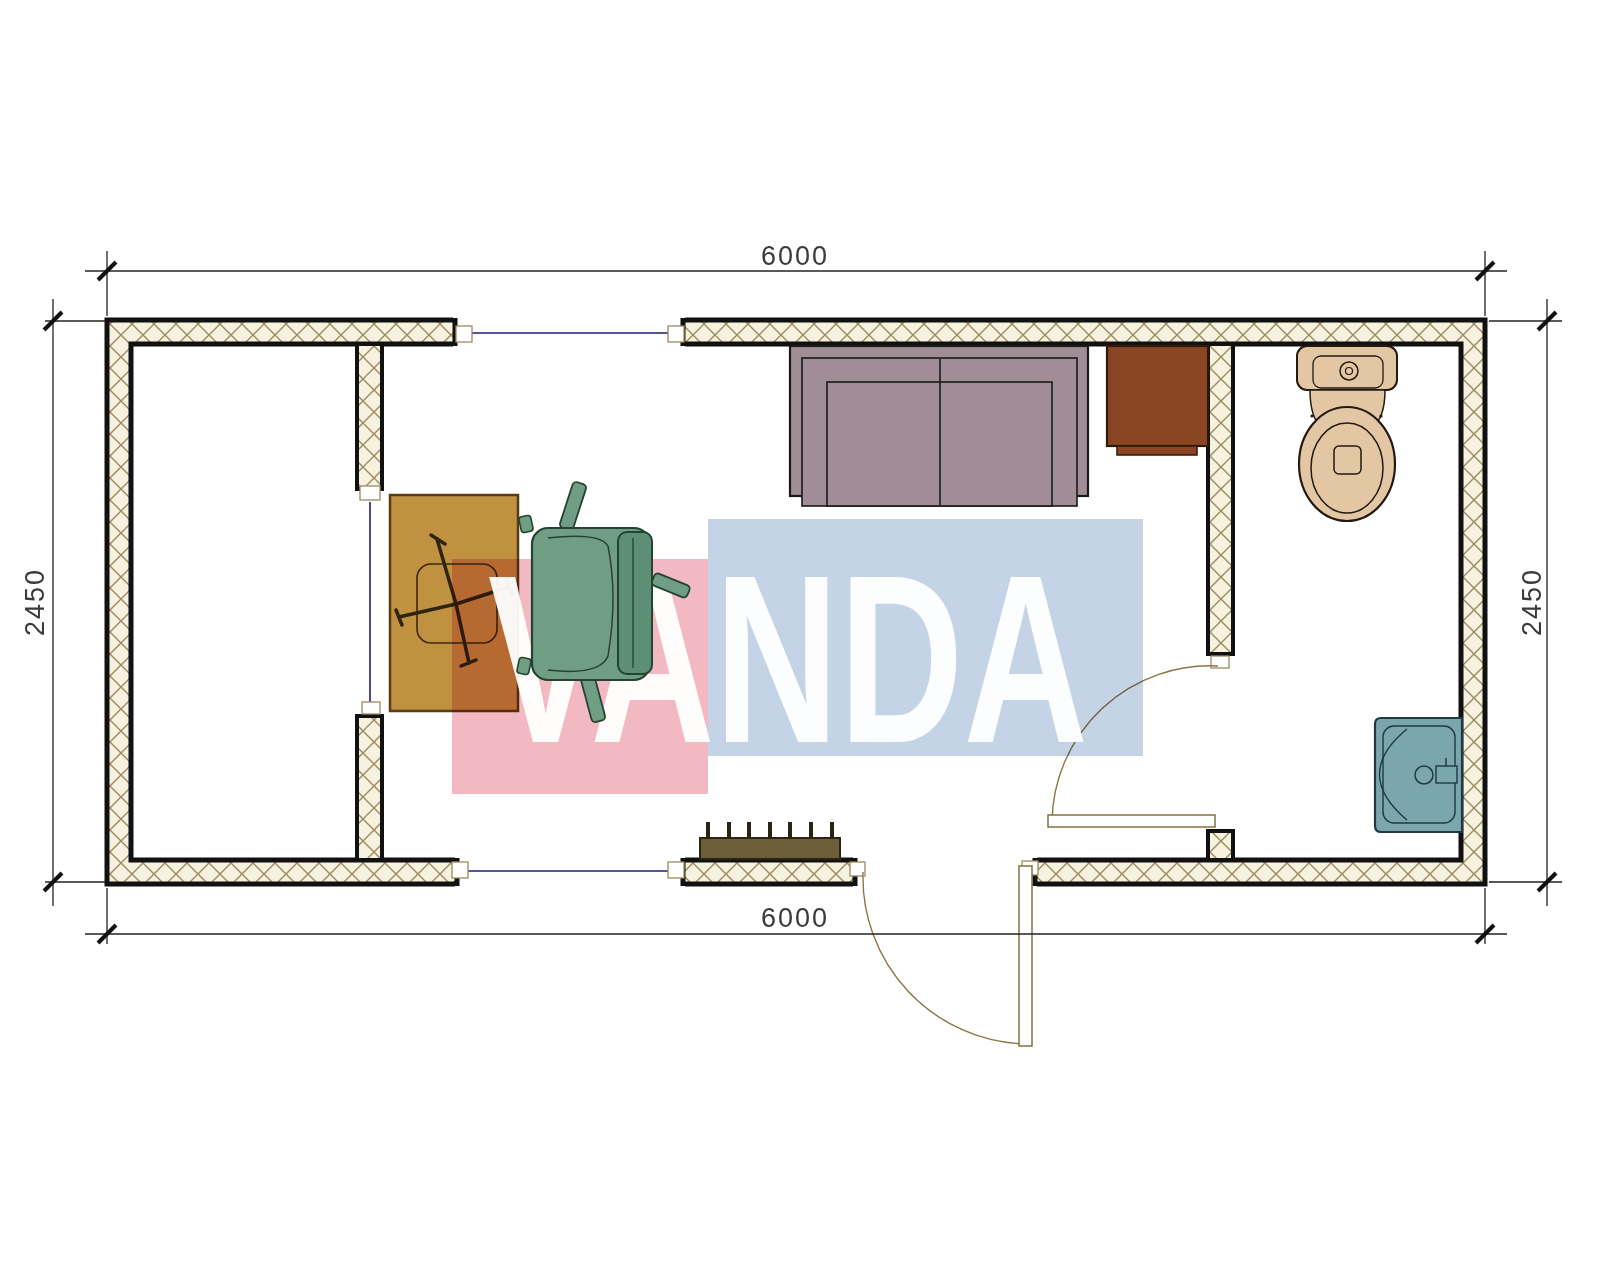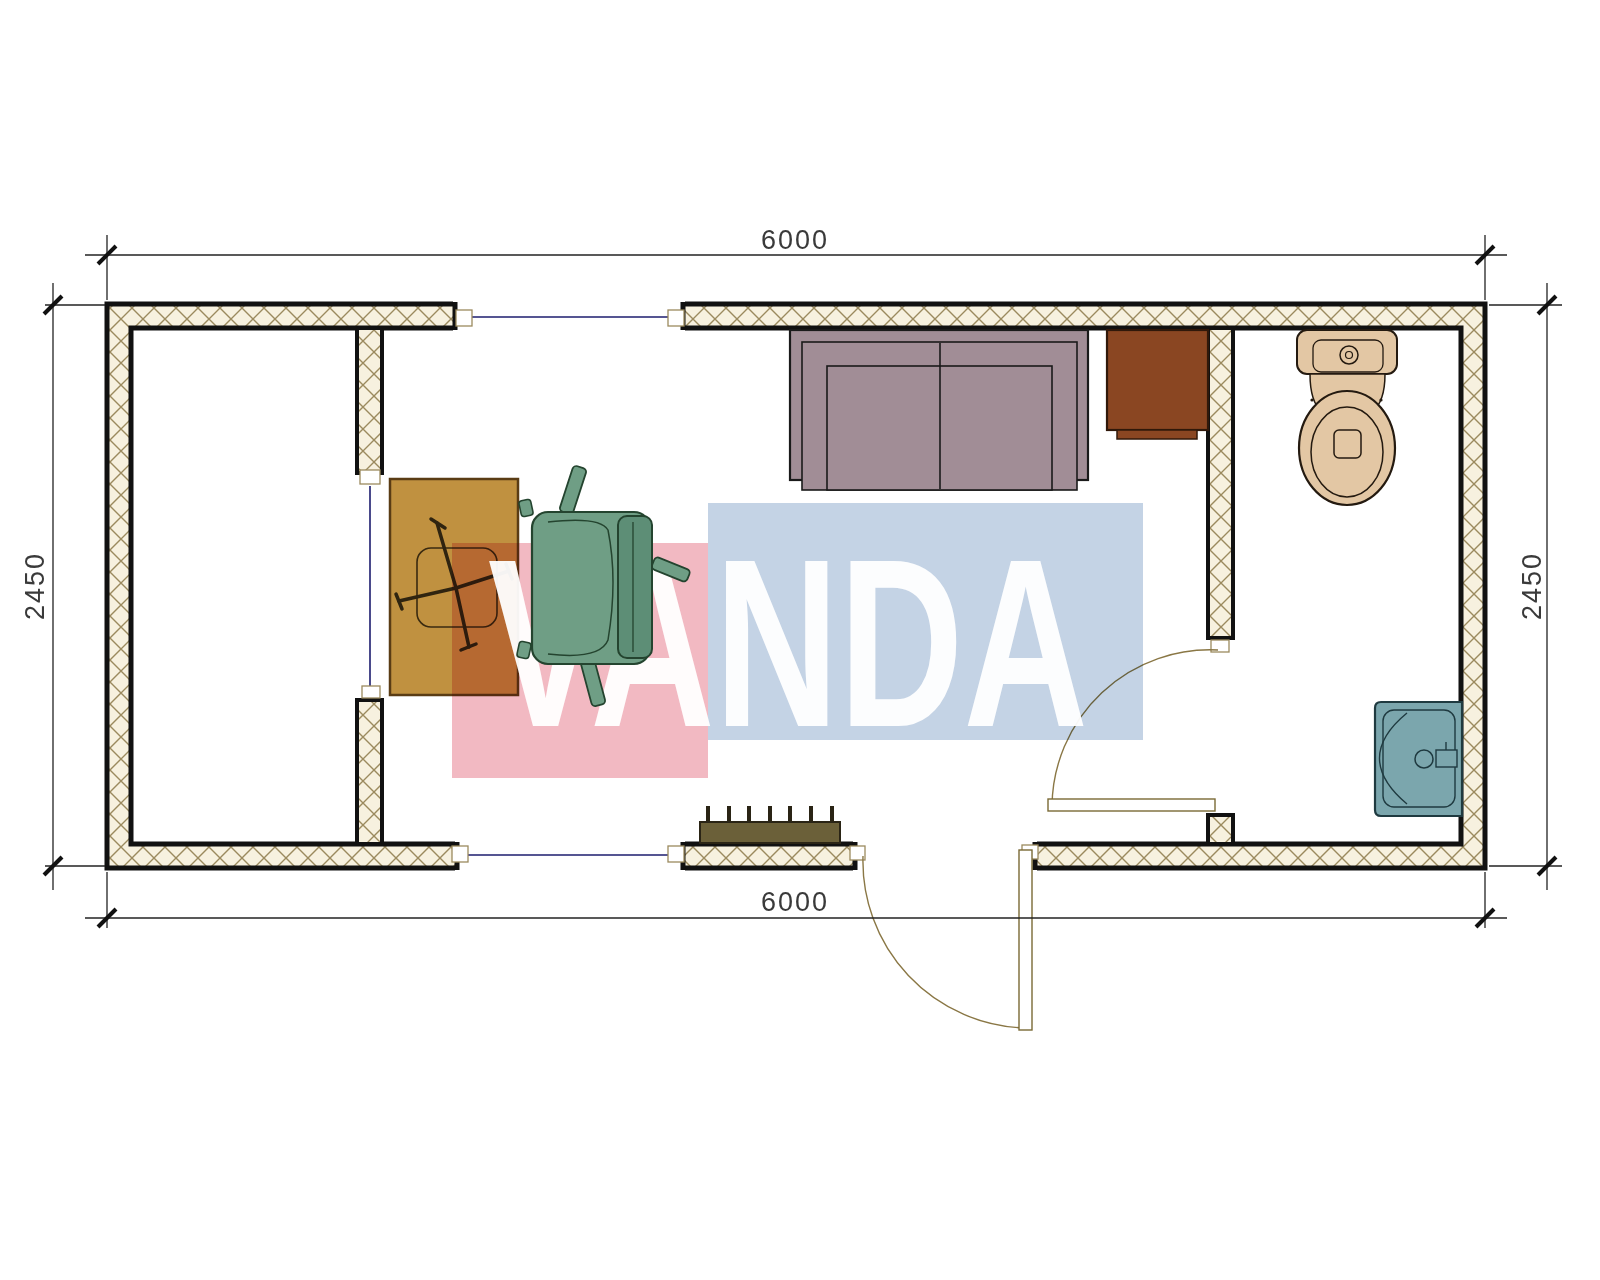--- a/index.html
+++ b/index.html
@@ -1,17 +1,17 @@
 <!DOCTYPE html>
 <html><head>
 <meta charset="utf-8">
 <style>
   html,body{margin:0;padding:0;background:#ffffff;}
   .stage{position:relative;width:1600px;height:1076px;background:#fff;overflow:hidden;
-         font-family:"Liberation Sans", sans-serif;}
+         font-family:"Liberation Sans", sans-serif;margin-top:16px;}
   svg text{font-family:"Liberation Sans", sans-serif;}
   .dimtext{letter-spacing:2px;}
   .wm-block{mix-blend-mode:multiply;}
 </style>
 </head>
 <body>
 
 <div class="stage">
 <svg width="1600" height="1280" viewBox="0 0 1600 1280">
   <defs>

